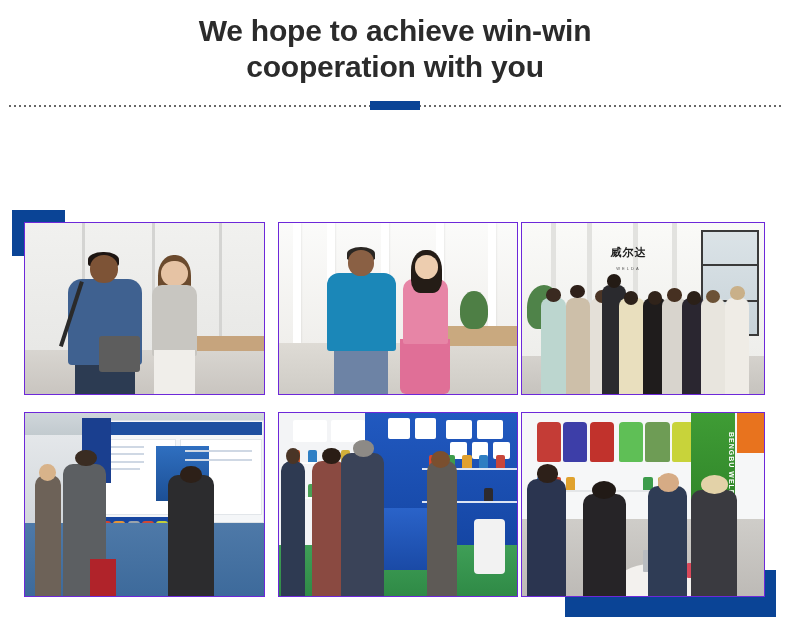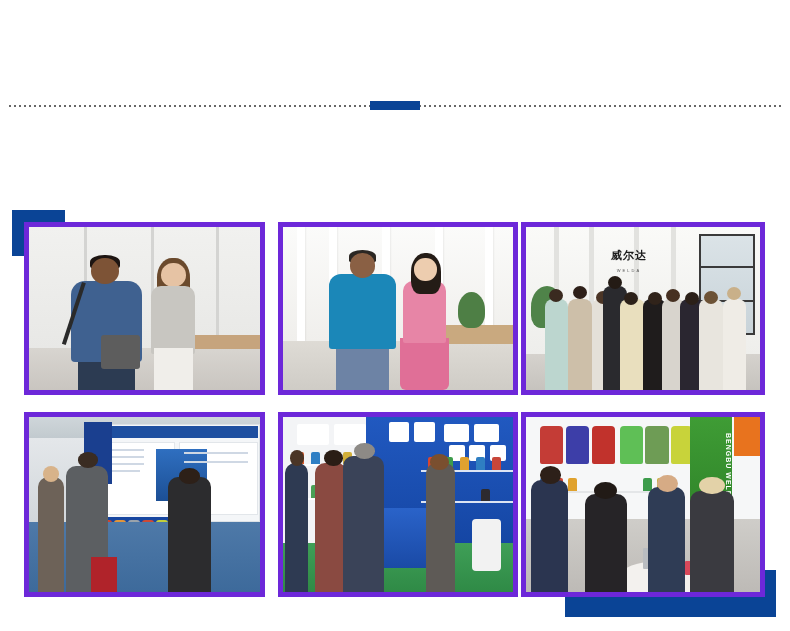--- a/index.html
+++ b/index.html
@@ -105,21 +105,21 @@
     background: #0a4496;
     z-index: 1;
   }
 
   
   .gallery { position: absolute; left: 0; top: 0; width: 790px; height: 631px; }
 
   .photo {
     position: absolute;
     background: #e9e9e9;
-    border: 5px solid #6d28d9;
+    border: 1px solid #6d28d9;
     overflow: hidden;
     z-index: 2;
   }
 
   .photo .scene {
     position: absolute;
     inset: 0;
     overflow: hidden;
   }
 
@@ -259,20 +259,23 @@
                 background:#f3f1ee; border-radius:50% 50% 0 0; }
   .p6 .cup    { border-radius:1px; }
   .p6 .pr     { top:36%; height:64%; border-radius:10px 10px 0 0; }
   .p6 .ph     { height:10%; border-radius:50%; }
 </style>
 </head>
 <body>
 
 <div id="page">
 
+  <div class="header-block">
+    <h1 class="section-title">We hope to achieve win-win cooperation with you</h1>
+  </div>
 
   <div class="divider-row">
     <div class="divider-line"></div>
   </div>
   <div class="divider-tab"></div>
 
 
   <div class="deco-square-tl"></div>
   <div class="deco-bar-br"></div>
 

